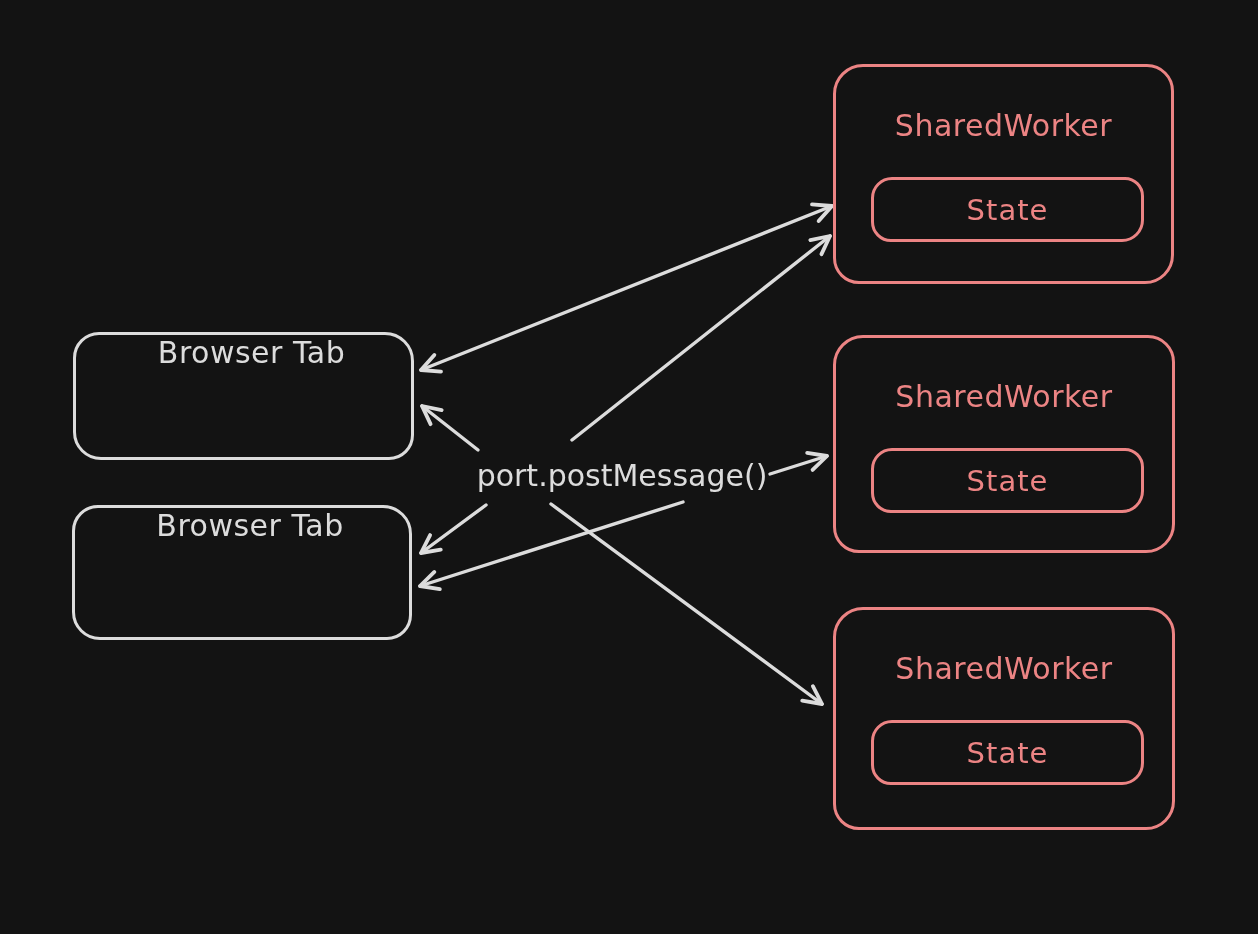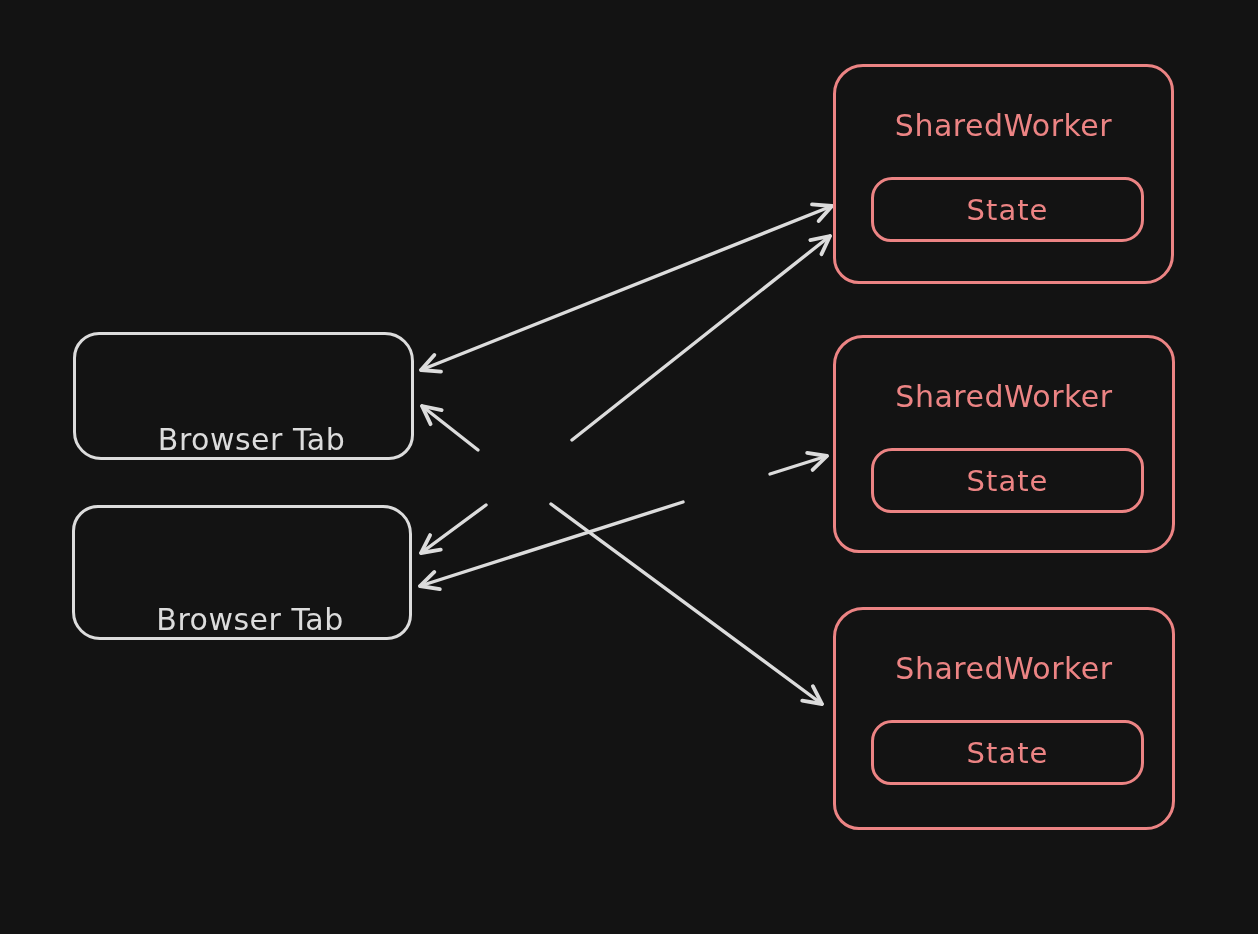--- a/index.html
+++ b/index.html
@@ -16,21 +16,21 @@
     font-family:"DejaVu Sans","Liberation Sans",sans-serif;
   }
   .edges{position:absolute;left:0;top:0;width:1258px;height:934px;}
   .edge{stroke:var(--light);stroke-width:3.4;stroke-linecap:round;fill:none;}
   .arrowhead{stroke:var(--light);stroke-width:1.7;fill:none;stroke-linecap:round;stroke-linejoin:round;}
   .node{position:absolute;box-sizing:border-box;border:3px solid;}
   .tab{
     border-color:var(--light);
     color:var(--light);
     border-radius:26px 29px 25px 28px;
-    display:flex;align-items:flex-end;justify-content:center;
+    display:flex;align-items:flex-start;justify-content:center;
     font-size:30px;letter-spacing:.5px;padding-left:16px;
   }
   .worker{
     border-color:var(--accent);
     color:var(--accent);
     border-radius:30px 27px 29px 26px;
   }
   .worker-title{
     height:117px;
     display:flex;align-items:center;justify-content:center;
@@ -98,14 +98,15 @@
     </div>
   </div>
 
   <div id="worker-3" class="node worker">
     <div class="worker-title">SharedWorker</div>
     <div class="state-box">
       <span>State</span>
     </div>
   </div>
 
+  <div class="msg-label">port.postMessage()</div>
 
 </div>
 
 </body></html>

